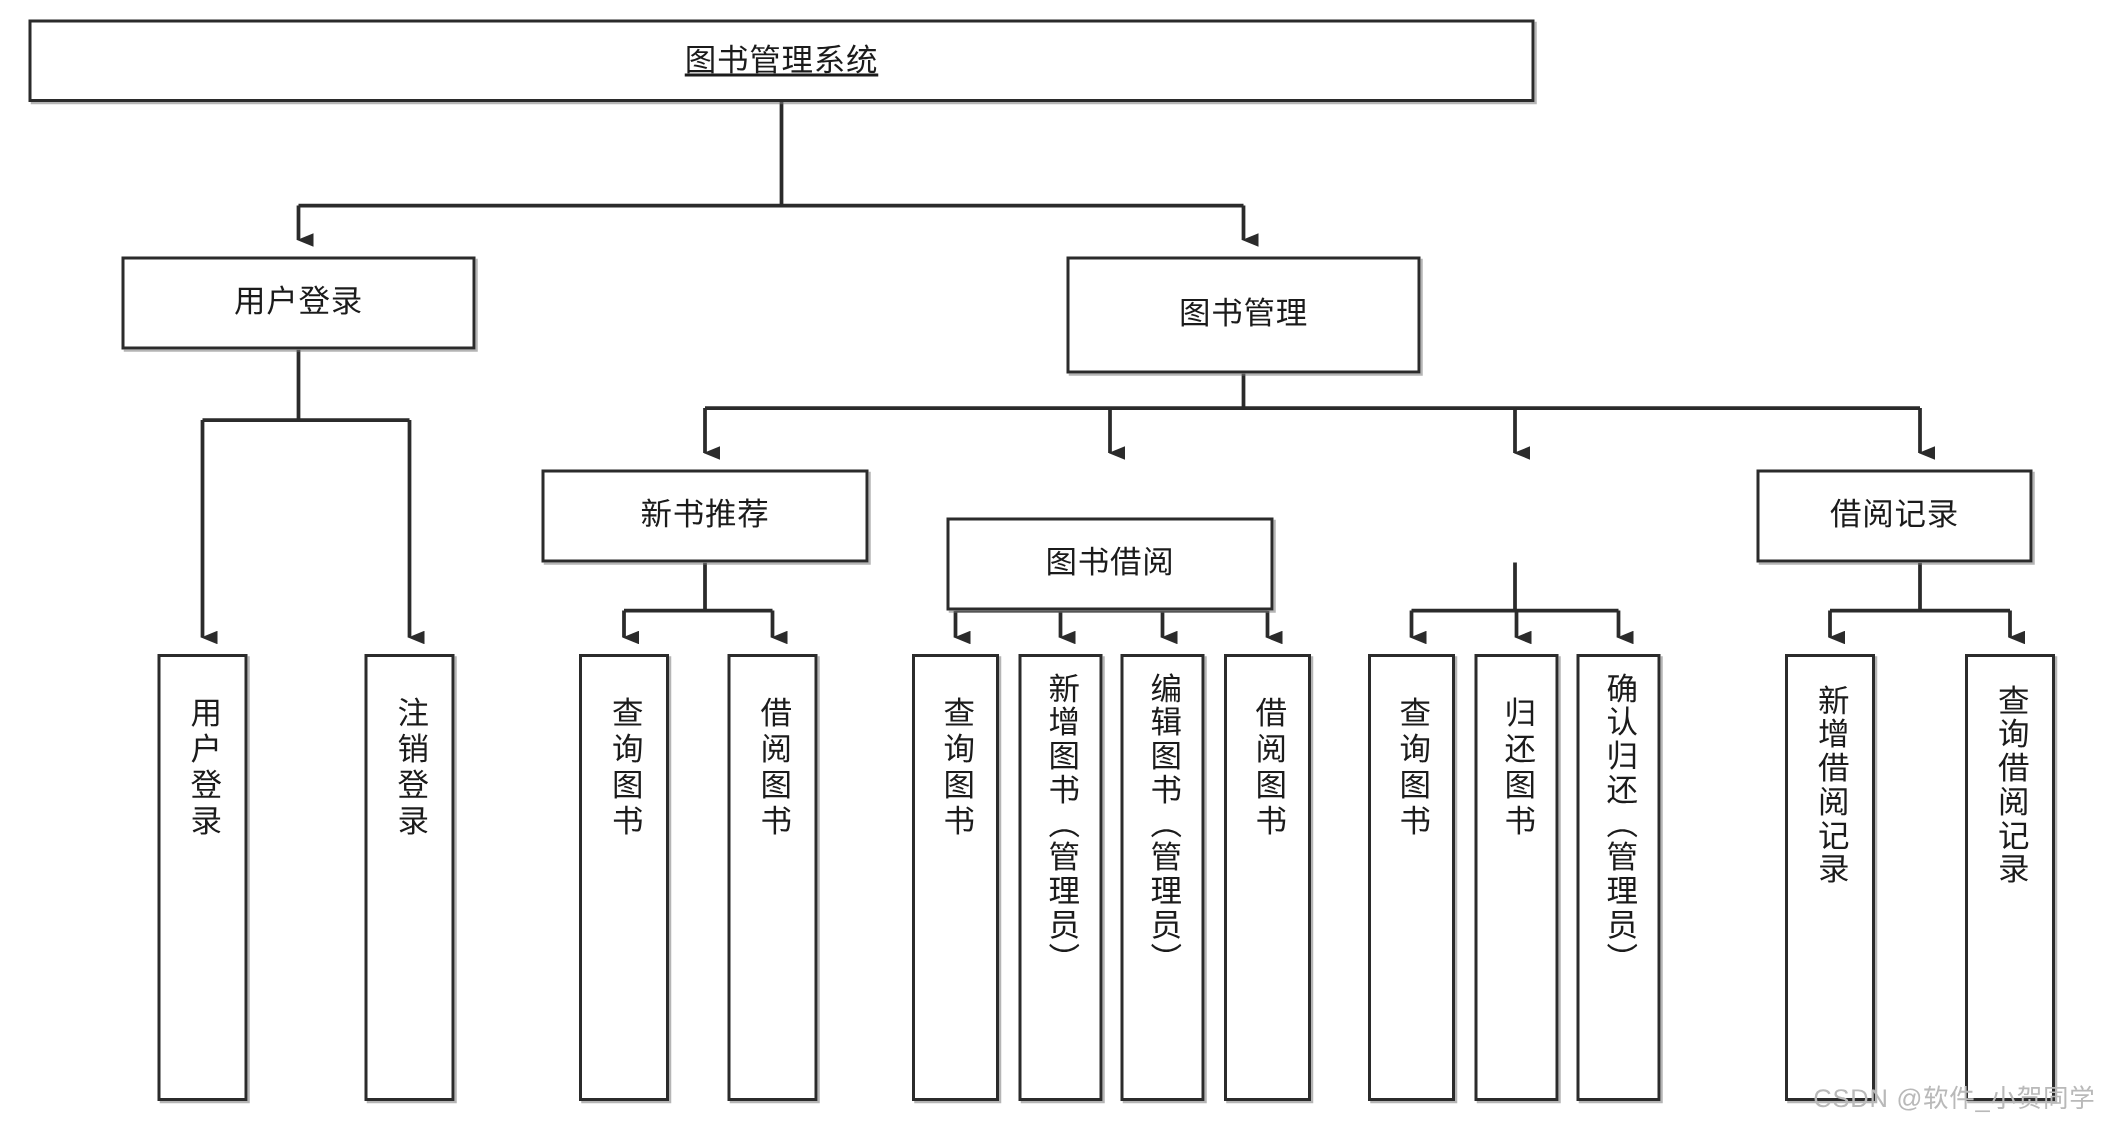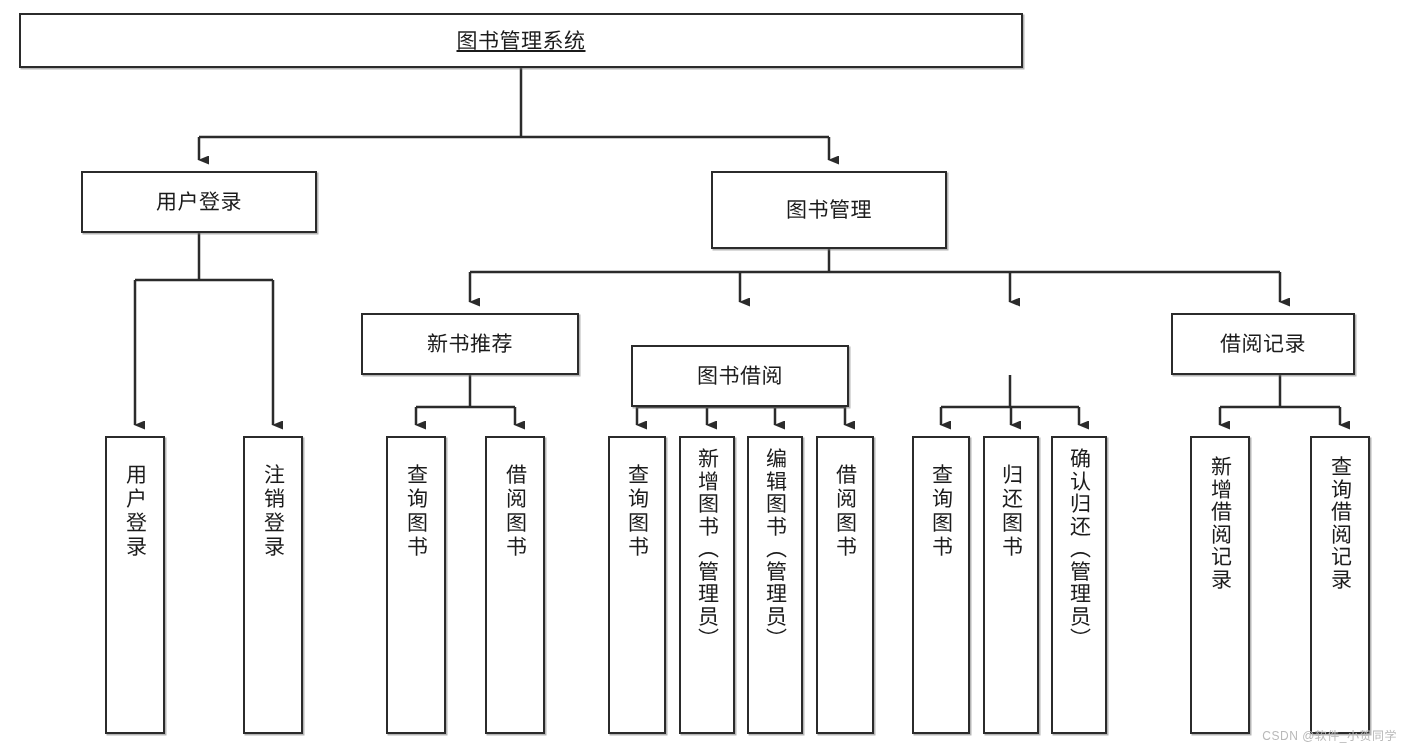--- a/index.html
+++ b/index.html
@@ -68,21 +68,21 @@
     line-height: 1;
     white-space: nowrap;
   }
   .node.vertical.narrowtext .node-label {
     letter-spacing: 1.5px;
   }
   #watermark {
     position: absolute;
     right: 8px;
     bottom: 4px;
-    font-size: 12px;
+    font-size: 17px;
     color: #b9b9b9;
     letter-spacing: 0.5px;
     z-index: 5;
     white-space: nowrap;
   }
 </style>
 </head>
 <body>
 
 <div id="canvas">

